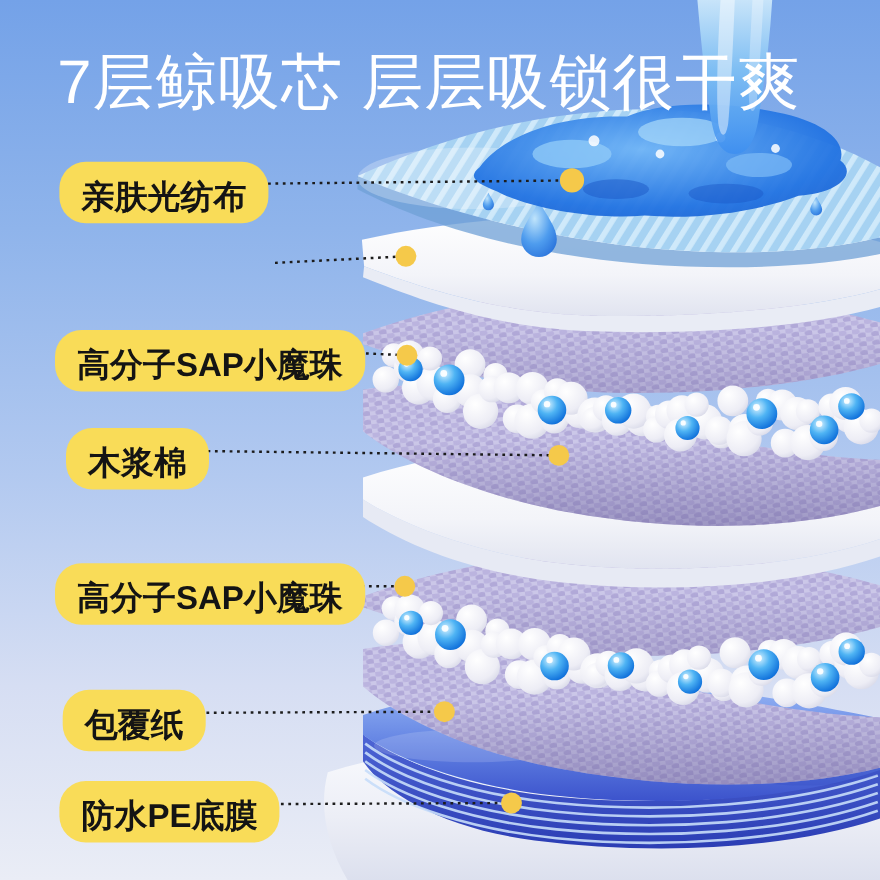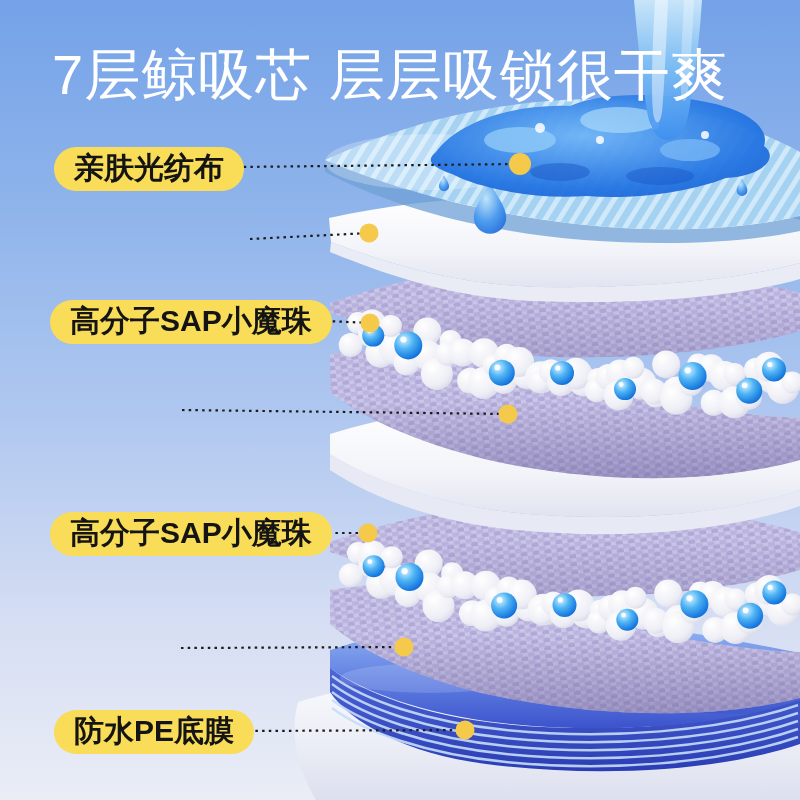--- a/index.html
+++ b/index.html
@@ -12,21 +12,21 @@
   .title{
     position:absolute;left:52px;top:38px;z-index:3;margin:0;
     font-size:56px;font-weight:400;color:var(--title-white,#FFFFFF);
     letter-spacing:1px;white-space:nowrap;
   }
   .pill{
     position:absolute;z-index:3;
     background:var(--label-yellow,#F9DC58);
     color:var(--label-text,#141414);
     font-size:30px;font-weight:600;line-height:1;
-    padding:6px 20px 8px;border-radius:24px;white-space:nowrap;
+    padding:18px 20px 8px;border-radius:24px;white-space:nowrap;
   }
   .leader{stroke:#1C1C1C;stroke-width:2.2;stroke-dasharray:2.5 4.2;fill:none;}
   .leader-dot{fill:var(--dot-yellow,#F5C94A);}
 </style>
 </head>
 <body>
 
 <div class="stage">
 
   <svg class="art" width="800" height="800" viewBox="0 0 800 800" xmlns="http://www.w3.org/2000/svg" xmlns:xlink="http://www.w3.org/1999/xlink">
@@ -347,15 +347,17 @@
         <path class="leader" d="M242,731 L465,730"></path>
           <circle class="leader-dot" cx="465" cy="730" r="9.5"></circle>
       </g>
     </g>
   </svg>
 
   <h1 class="title">7层鲸吸芯 层层吸锁很干爽</h1>
 
   <div class="pill" style="left:54px;top:147px">亲肤光纺布</div>
   <div class="pill" style="left:50px;top:300px">高分子SAP小魔珠</div>
+  <div class="pill" style="left:60px;top:389px">木浆棉</div>
   <div class="pill" style="left:50px;top:512px">高分子SAP小魔珠</div>
+  <div class="pill" style="left:57px;top:627px">包覆纸</div>
   <div class="pill" style="left:54px;top:710px">防水PE底膜</div>
 </div>
 
 </body></html>

